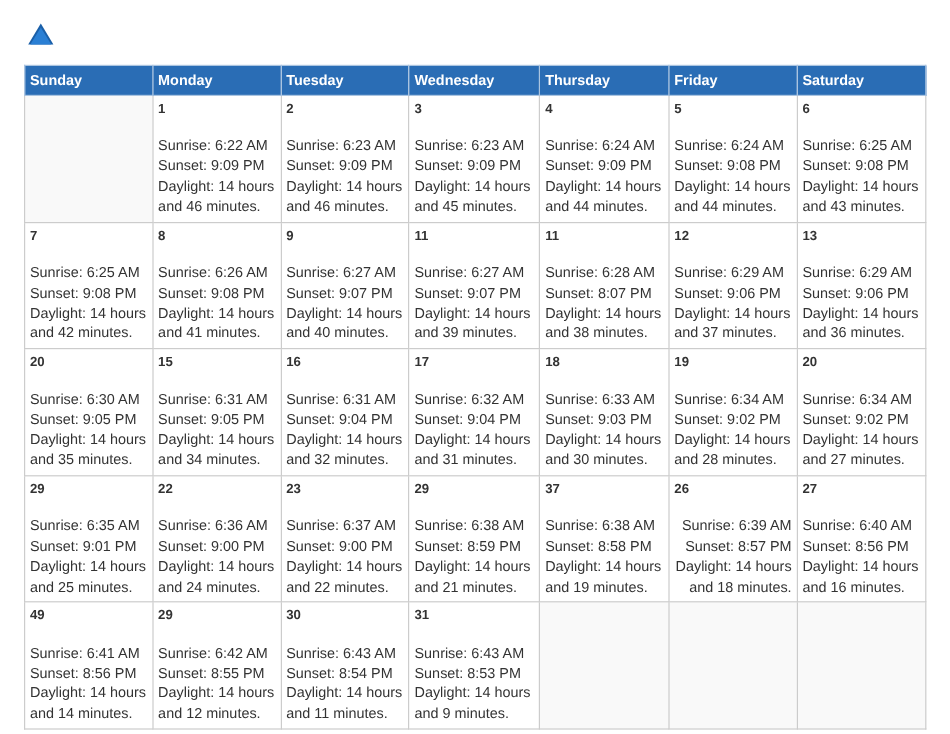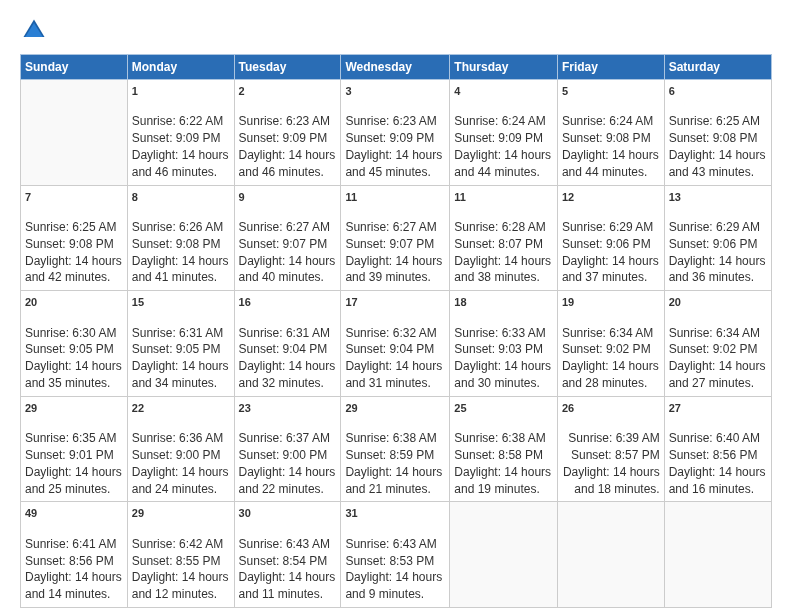--- a/index.html
+++ b/index.html
@@ -298,21 +298,21 @@
 and 22 minutes.</div>
           </td>
           <td>
             <span class="day-number">29</span>
             <div class="day-info" style="white-space: pre-line;">Sunrise: 6:38 AM
 Sunset: 8:59 PM
 Daylight: 14 hours
 and 21 minutes.</div>
           </td>
           <td>
-            <span class="day-number">25</span>
+            <span class="day-number">37</span>
             <div class="day-info" style="white-space: pre-line;">Sunrise: 6:38 AM
 Sunset: 8:58 PM
 Daylight: 14 hours
 and 19 minutes.</div>
           </td>
           <td>
             <span class="day-number">26</span>
             <div class="day-info" style="white-space: pre-line; text-align: right;">Sunrise: 6:39 AM
 Sunset: 8:57 PM
 Daylight: 14 hours

